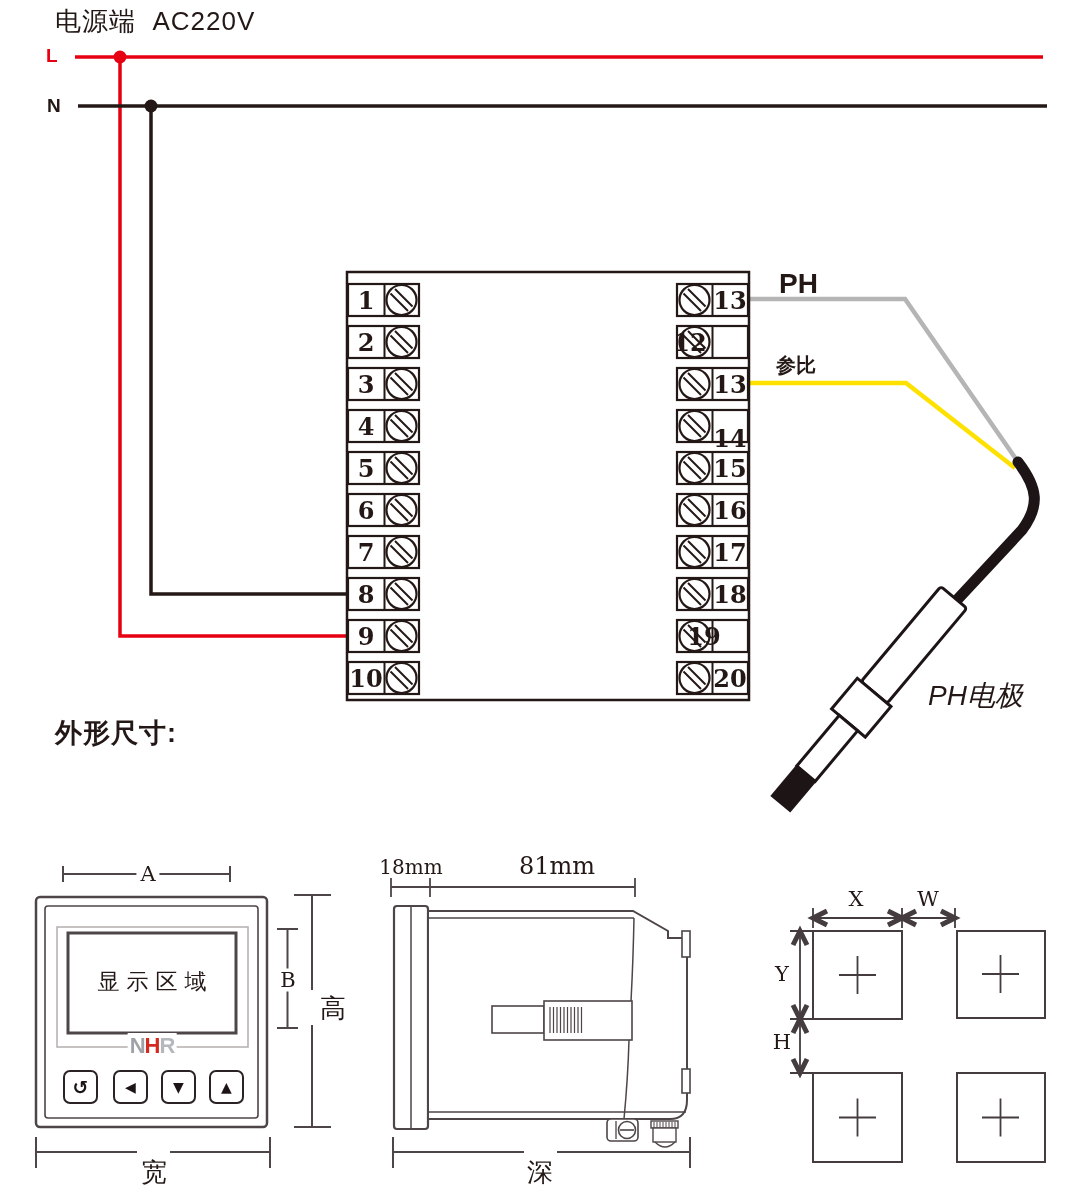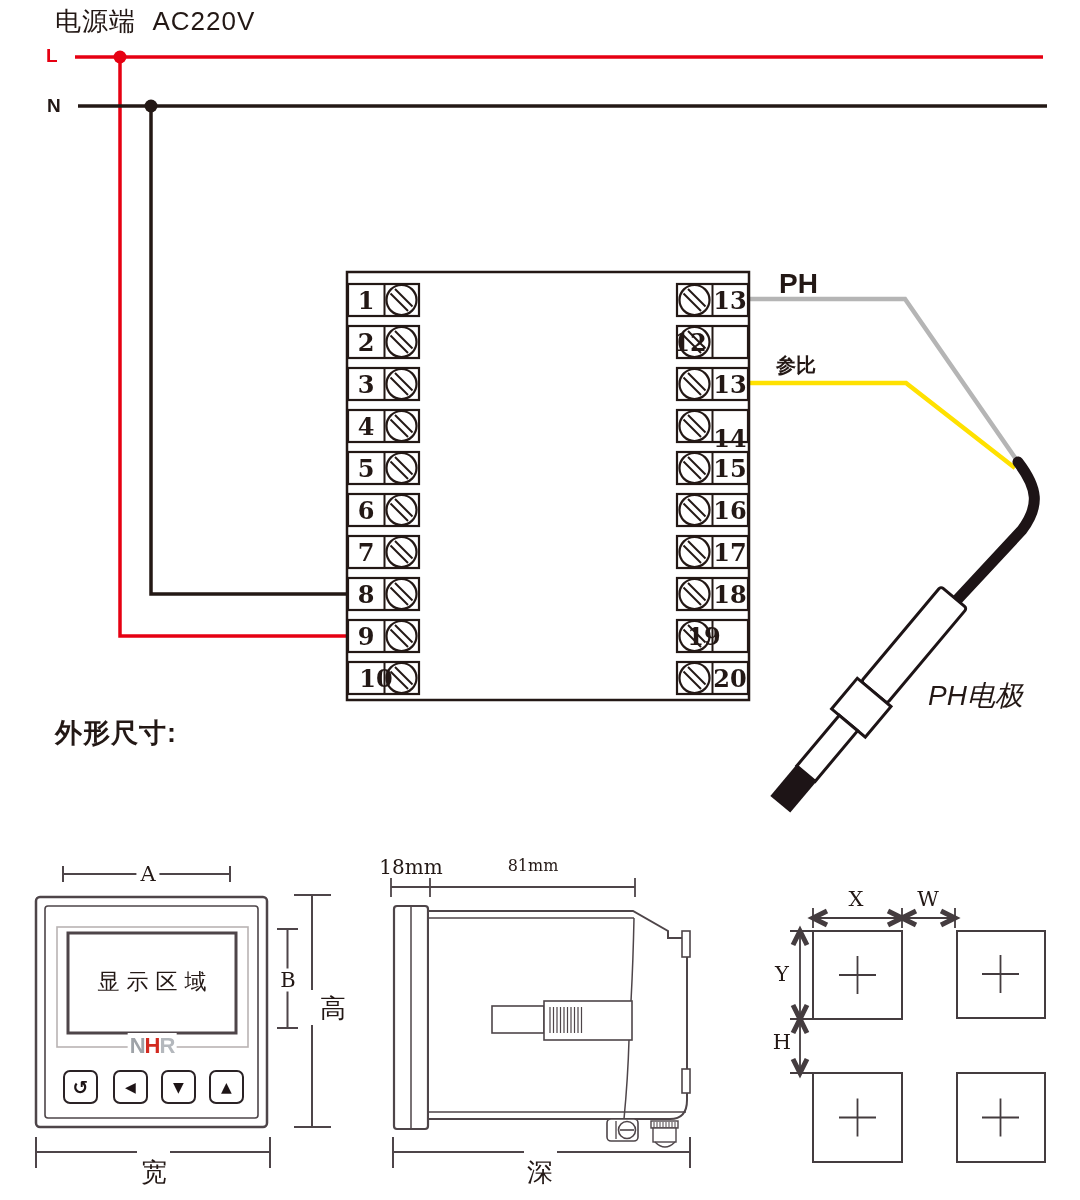--- a/index.html
+++ b/index.html
@@ -263,21 +263,21 @@
       <div class="tnum" style="left: 366px; top: 468px;">5</div>
       <div class="tnum" style="left: 730px; top: 468px;">15</div>
       <div class="tnum" style="left: 366px; top: 510px;">6</div>
       <div class="tnum" style="left: 730px; top: 510px;">16</div>
       <div class="tnum" style="left: 366px; top: 552px;">7</div>
       <div class="tnum" style="left: 730px; top: 552px;">17</div>
       <div class="tnum" style="left: 366px; top: 594px;">8</div>
       <div class="tnum" style="left: 730px; top: 594px;">18</div>
       <div class="tnum" style="left: 366px; top: 636px;">9</div>
       <div class="tnum" style="left: 704px; top: 636px;">19</div>
-      <div class="tnum" style="left: 376px; top: 678px;">10</div>
+      <div class="tnum" style="left: 366px; top: 678px;">10</div>
       <div class="tnum" style="left: 730px; top: 678px;">20</div>
     </div>
 
   <div class="lbl power-title">电源端  AC220V</div>
   <div class="lbl l-label">L</div>
   <div class="lbl n-label">N</div>
 
   <div class="lbl ph-label">PH</div>
   <div class="lbl ref-label">参比</div>
   <div class="lbl electrode-label">PH电极</div>
@@ -303,21 +303,21 @@
     <span class="ic">◀</span>
   </div>
   <div class="panel-btn" style="left:161px;">
     <span class="ic">▼</span>
   </div>
   <div class="panel-btn" style="left:209px;">
     <span class="ic">▲</span>
   </div>
 
   <div class="lbl serif ctr" style="left:411px; top:867px; font-size:20px;">18mm</div>
-  <div class="lbl serif ctr" style="left:533px; top:866px; font-size:16px;">81mm</div>
+  <div class="lbl serif ctr" style="left:557px; top:866px; font-size:24px;">81mm</div>
   <div class="lbl serif dim-cn ctr" style="left:540px; top:1172px;">深</div>
 
   <div class="lbl serif dim ctr" style="left:856px; top:899px;">X</div>
   <div class="lbl serif dim ctr" style="left:928px; top:899px;">W</div>
   <div class="lbl serif dim ctr" style="left:782px; top:974px;">Y</div>
   <div class="lbl serif dim ctr" style="left:782px; top:1042px;">H</div>
 
 </div>
 
 </body></html>

